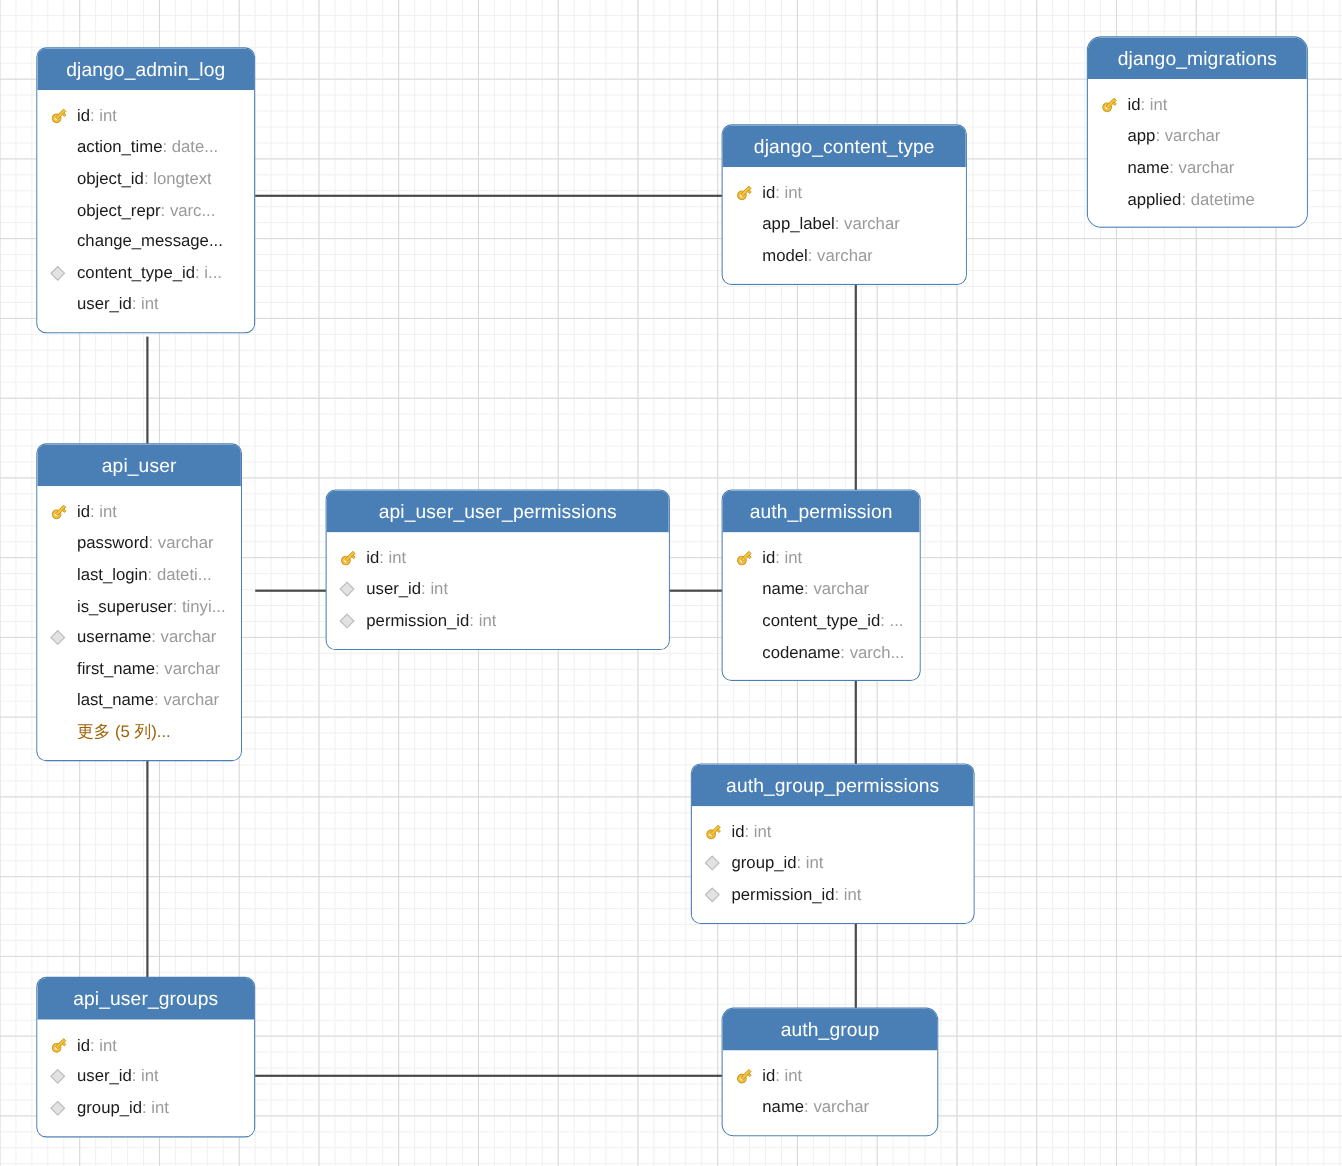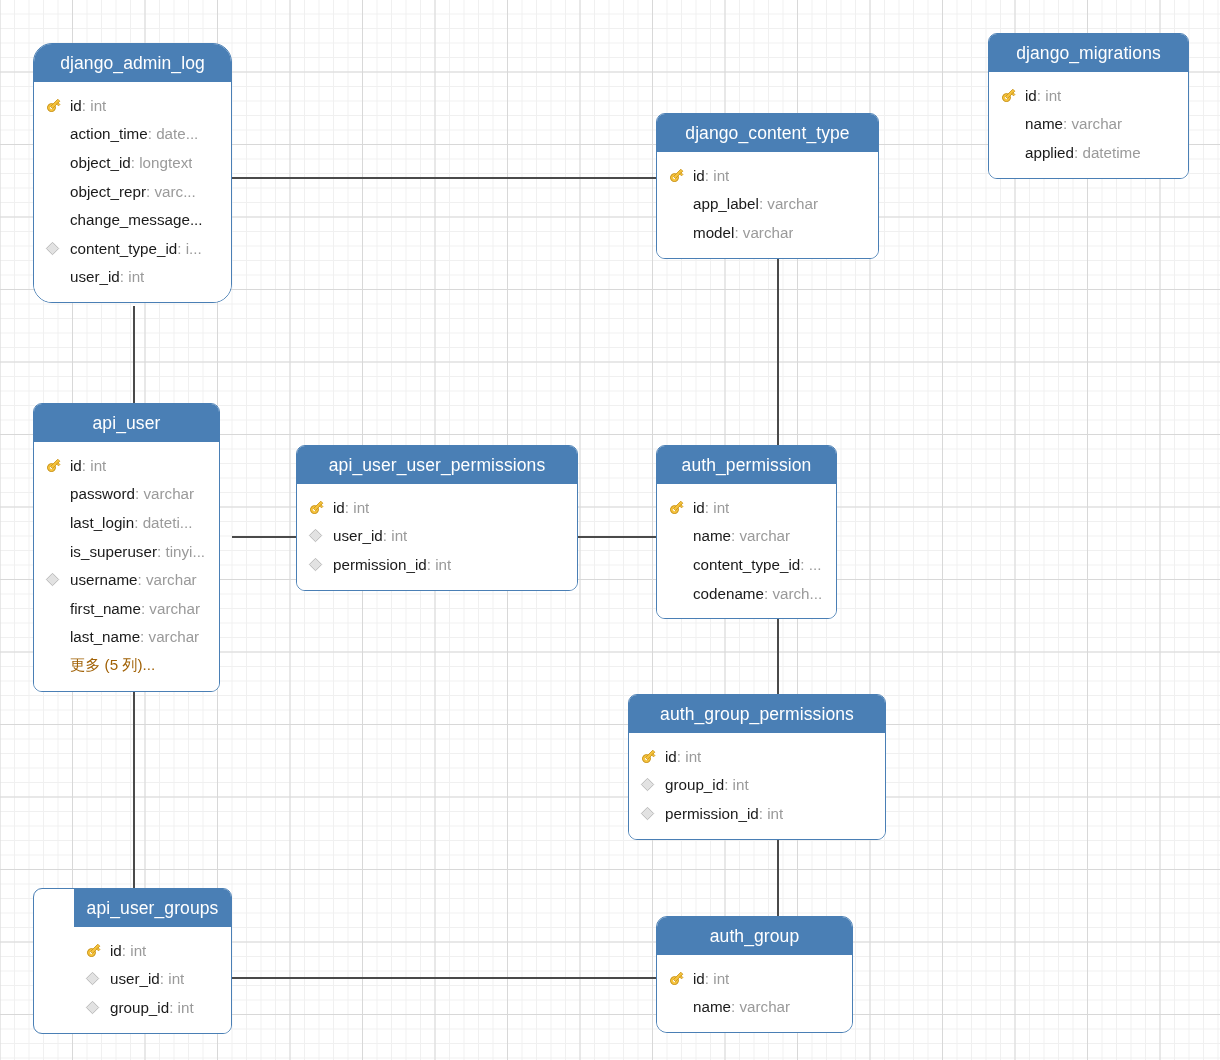--- a/index.html
+++ b/index.html
@@ -98,21 +98,21 @@
 <div id="canvas">
     <div class="conn h" style="left: 232px; top: 177px; width: 425px;"></div>
     <div class="conn v" style="left: 133px; top: 306px; height: 98px;"></div>
     <div class="conn v" style="left: 777px; top: 249px; height: 197px;"></div>
     <div class="conn h" style="left: 232px; top: 536px; width: 65px;"></div>
     <div class="conn h" style="left: 575px; top: 536px; width: 82px;"></div>
     <div class="conn v" style="left: 777px; top: 612px; height: 83px;"></div>
     <div class="conn v" style="left: 777px; top: 833px; height: 84px;"></div>
     <div class="conn v" style="left: 133px; top: 668px; height: 221px;"></div>
     <div class="conn h" style="left: 232px; top: 977px; width: 425px;"></div>
-    <div class="entity" style="left: 33px; top: 43px; width: 199px; border-radius: 19px;">
+    <div class="entity" style="left: 33px; top: 43px; width: 199px;">
       <div class="entity-header">django_admin_log</div>
       <div class="entity-body">
         <div class="col-row">
           <span class="col-icon">
             <svg class="key-icon" width="18" height="18" viewBox="0 0 18 18" aria-hidden="true">
               <g transform="rotate(-45 9 9)">
                 <circle cx="5.4" cy="9" r="3.9" fill="#f5c23b" stroke="#c9941a" stroke-width="1"></circle>
                 <circle cx="5.4" cy="9" r="1.5" fill="#ffffff"></circle>
                 <rect x="5.4" y="7.6" width="10.4" height="2.8" fill="#f5c23b" stroke="#c9941a" stroke-width="0.8"></rect>
                 <rect x="11.6" y="10.1" width="1.9" height="2.7" fill="#f5c23b" stroke="#c9941a" stroke-width="0.8"></rect>
@@ -170,35 +170,39 @@
         <div class="col-row">
           <span class="col-icon"></span>
           <span class="col-text"><span class="tname">app_label</span><span class="ttype">: </span><span class="ttype">varchar</span></span>
         </div>
         <div class="col-row">
           <span class="col-icon"></span>
           <span class="col-text"><span class="tname">model</span><span class="ttype">: </span><span class="ttype">varchar</span></span>
         </div>
       </div>
     </div>
-    <div class="entity" style="left: 988px; top: 33px; width: 201px;">
+    <div class="entity" style="left: 988px; top: 33px; width: 201px; border-radius: 13px;">
       <div class="entity-header">django_migrations</div>
       <div class="entity-body">
         <div class="col-row">
           <span class="col-icon">
             <svg class="key-icon" width="18" height="18" viewBox="0 0 18 18" aria-hidden="true">
               <g transform="rotate(-45 9 9)">
                 <circle cx="5.4" cy="9" r="3.9" fill="#f5c23b" stroke="#c9941a" stroke-width="1"></circle>
                 <circle cx="5.4" cy="9" r="1.5" fill="#ffffff"></circle>
                 <rect x="5.4" y="7.6" width="10.4" height="2.8" fill="#f5c23b" stroke="#c9941a" stroke-width="0.8"></rect>
                 <rect x="11.6" y="10.1" width="1.9" height="2.7" fill="#f5c23b" stroke="#c9941a" stroke-width="0.8"></rect>
               </g>
             </svg>
           </span>
           <span class="col-text"><span class="tname">id</span><span class="ttype">: </span><span class="ttype">int</span></span>
+        </div>
+        <div class="col-row">
+          <span class="col-icon"></span>
+          <span class="col-text"><span class="tname">app</span><span class="ttype">: </span><span class="ttype">varchar</span></span>
         </div>
         <div class="col-row">
           <span class="col-icon"></span>
           <span class="col-text"><span class="tname">name</span><span class="ttype">: </span><span class="ttype">varchar</span></span>
         </div>
         <div class="col-row">
           <span class="col-icon"></span>
           <span class="col-text"><span class="tname">applied</span><span class="ttype">: </span><span class="ttype">datetime</span></span>
         </div>
       </div>
@@ -246,21 +250,21 @@
         <div class="col-row">
           <span class="col-icon"></span>
           <span class="col-text"><span class="tname">last_name</span><span class="ttype">: </span><span class="ttype">varchar</span></span>
         </div>
         <div class="col-row">
           <span class="col-icon"></span>
           <span class="col-text muted"><span class="tname" style="color: #a16207;">更多 (5 列)...</span></span>
         </div>
       </div>
     </div>
-    <div class="entity" style="left: 296px; top: 445px; width: 282px;">
+    <div class="entity" style="left: 296px; top: 445px; width: 313px;">
       <div class="entity-header">api_user_user_permissions</div>
       <div class="entity-body">
         <div class="col-row">
           <span class="col-icon">
             <svg class="key-icon" width="18" height="18" viewBox="0 0 18 18" aria-hidden="true">
               <g transform="rotate(-45 9 9)">
                 <circle cx="5.4" cy="9" r="3.9" fill="#f5c23b" stroke="#c9941a" stroke-width="1"></circle>
                 <circle cx="5.4" cy="9" r="1.5" fill="#ffffff"></circle>
                 <rect x="5.4" y="7.6" width="10.4" height="2.8" fill="#f5c23b" stroke="#c9941a" stroke-width="0.8"></rect>
                 <rect x="11.6" y="10.1" width="1.9" height="2.7" fill="#f5c23b" stroke="#c9941a" stroke-width="0.8"></rect>
@@ -344,21 +348,21 @@
         <div class="col-row">
           <span class="col-icon">
             <svg class="diamond-icon" width="15" height="15" viewBox="0 0 15 15" aria-hidden="true">
               <polygon points="7.5,1.3 13.7,7.5 7.5,13.7 1.3,7.5" fill="#e2e2e2" stroke="#b9b9b9" stroke-width="1"></polygon>
             </svg>
           </span>
           <span class="col-text"><span class="tname">permission_id</span><span class="ttype">: </span><span class="ttype">int</span></span>
         </div>
       </div>
     </div>
-    <div class="entity" style="left: 33px; top: 888px; width: 199px; padding-left: 40px;">
+    <div class="entity" style="left: 33px; top: 888px; width: 199px;">
       <div class="entity-header">api_user_groups</div>
       <div class="entity-body">
         <div class="col-row">
           <span class="col-icon">
             <svg class="key-icon" width="18" height="18" viewBox="0 0 18 18" aria-hidden="true">
               <g transform="rotate(-45 9 9)">
                 <circle cx="5.4" cy="9" r="3.9" fill="#f5c23b" stroke="#c9941a" stroke-width="1"></circle>
                 <circle cx="5.4" cy="9" r="1.5" fill="#ffffff"></circle>
                 <rect x="5.4" y="7.6" width="10.4" height="2.8" fill="#f5c23b" stroke="#c9941a" stroke-width="0.8"></rect>
                 <rect x="11.6" y="10.1" width="1.9" height="2.7" fill="#f5c23b" stroke="#c9941a" stroke-width="0.8"></rect>

